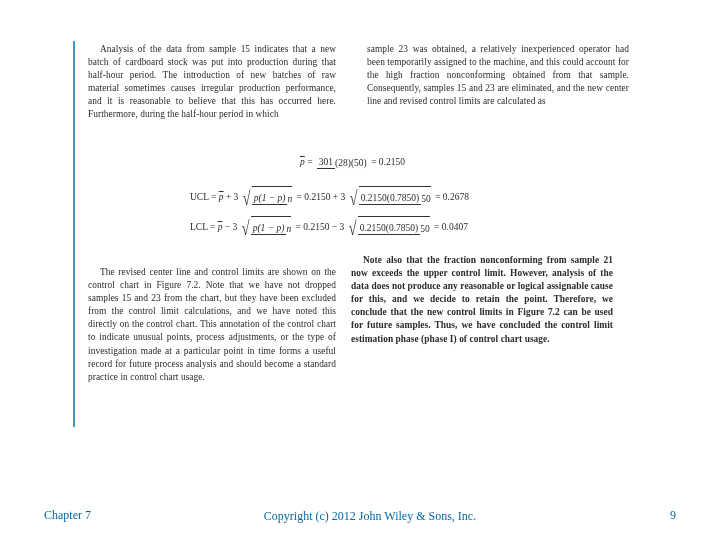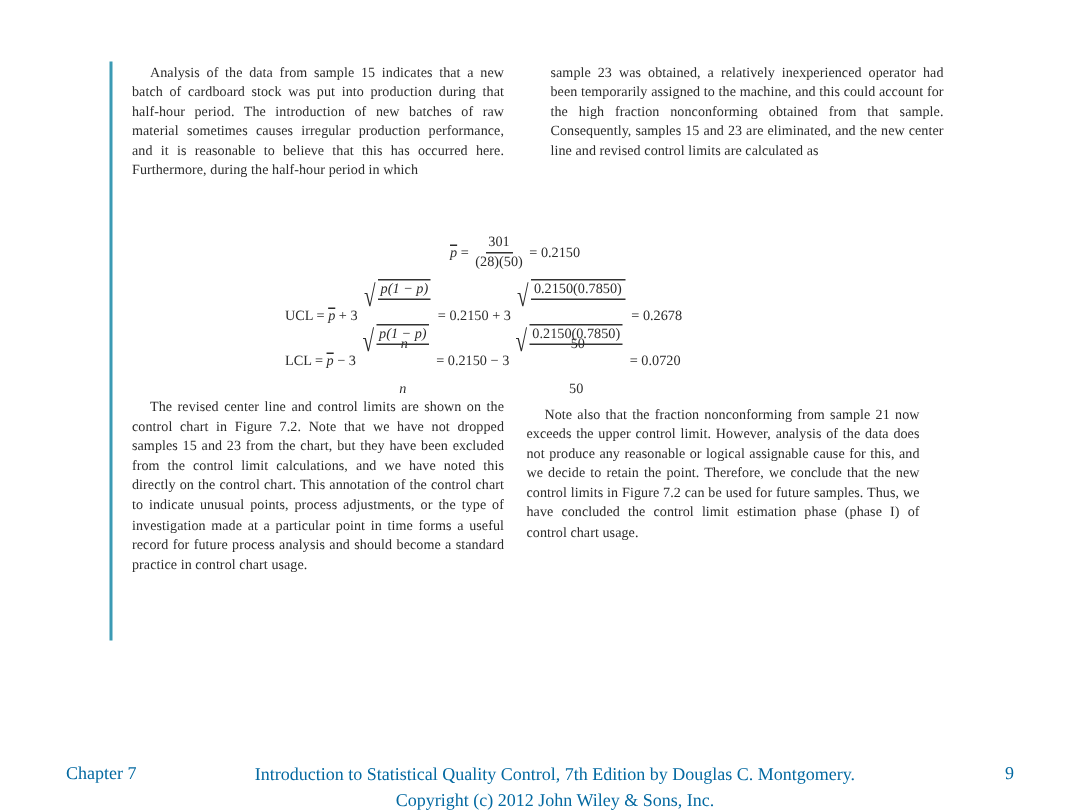--- a/index.html
+++ b/index.html
@@ -16,31 +16,31 @@
   }
   .col {
     position: absolute; font-size: 9.4px; line-height: 13.1px; text-align: justify;
     color: #2b2b2b; letter-spacing: 0.05px;
   }
   .col p { margin: 0; }
   .indent { text-indent: 12px; }
   #col-left-top { left: 88px; top: 43px; width: 248px; }
   #col-right-top { left: 367px; top: 43px; width: 262px; }
   #col-left-bottom { left: 88px; top: 266px; width: 248px; }
-  #col-right-bottom { left: 351px; top: 271px; width: 262px; }
+  #col-right-bottom { left: 351px; top: 254px; width: 262px; font-weight: bold; }
 
   .eq { position: absolute; font-size: 9.5px; color: #2b2b2b; white-space: nowrap; }
-  .frac { display: inline-flex; flex-direction: column; align-items: center; vertical-align: middle; margin: 0 2px; }
+  .frac { display: inline-flex; flex-direction: row; align-items: center; vertical-align: middle; margin: 0 2px; }
   .frac .num { padding: 0 2px; border-bottom: 1px solid #333; line-height: 11px; }
   .frac .den { line-height: 12px; }
   .pbar { text-decoration: overline; font-style: italic; }
   .it { font-style: italic; }
   .sqrt { display: inline-flex; align-items: stretch; vertical-align: middle; }
   .sqrt .rad { font-size: 20px; line-height: 24px; transform: scaleX(0.7); margin-right: -2px; }
-  .sqrt .under { border-top: 1px solid #333; padding-top: 1px; gap: 24px; }
+  .sqrt .under { border-top: 1px solid #333; padding-top: 1px; }
 
   #eq-pbar { left: 300px; top: 157px; }
   #eq-ucl { left: 190px; top: 186px; }
   #eq-lcl { left: 190px; top: 216px; }
 
   .footer { position: absolute; font-family: "Liberation Serif", "DejaVu Serif", serif; font-size: 12px; color: #0369a1; }
   #footer-chapter { left: 44px; top: 508px; }
   #footer-citation { left: 150px; top: 508px; width: 440px; text-align: center; line-height: 17px; }
   #footer-page { left: 670px; top: 508px; }
 </style>
@@ -101,29 +101,28 @@
       </span>
     </span>
     <span>= 0.2150 − 3</span>
     <span class="sqrt">
       <span class="rad">√</span>
       <span class="under frac">
         <span class="num">0.2150(0.7850)</span>
         <span class="den">50</span>
       </span>
     </span>
-    <span>= 0.0720</span>
+    <span>= 0.0407</span>
   </div>
 
   <div class="col" id="col-left-bottom">
     <p class="indent">The revised center line and control limits are shown on the control chart in Figure 7.2. Note that we have not dropped samples 15 and 23 from the chart, but they have been excluded from the control limit calculations, and we have noted this directly on the control chart. This annotation of the control chart to indicate unusual points, process adjustments, or the type of investigation made at a particular point in time forms a useful record for future process analysis and should become a standard practice in control chart usage.</p>
   </div>
   <div class="col" id="col-right-bottom">
     <p class="indent">Note also that the fraction nonconforming from sample 21 now exceeds the upper control limit. However, analysis of the data does not produce any reasonable or logical assignable cause for this, and we decide to retain the point. Therefore, we conclude that the new control limits in Figure 7.2 can be used for future samples. Thus, we have concluded the control limit estimation phase (phase I) of control chart usage.</p>
   </div>
 </div>
 
 <div class="footer" id="footer-chapter">Chapter 7</div>
 <div class="footer" id="footer-citation">
-  <div>Introduction to Statistical Quality Control, 7th Edition by Douglas C. Montgomery.</div>
   <div>Copyright (c) 2012  John Wiley &amp; Sons, Inc.</div>
 </div>
 <div class="footer" id="footer-page">9</div>
 
 </body></html>

